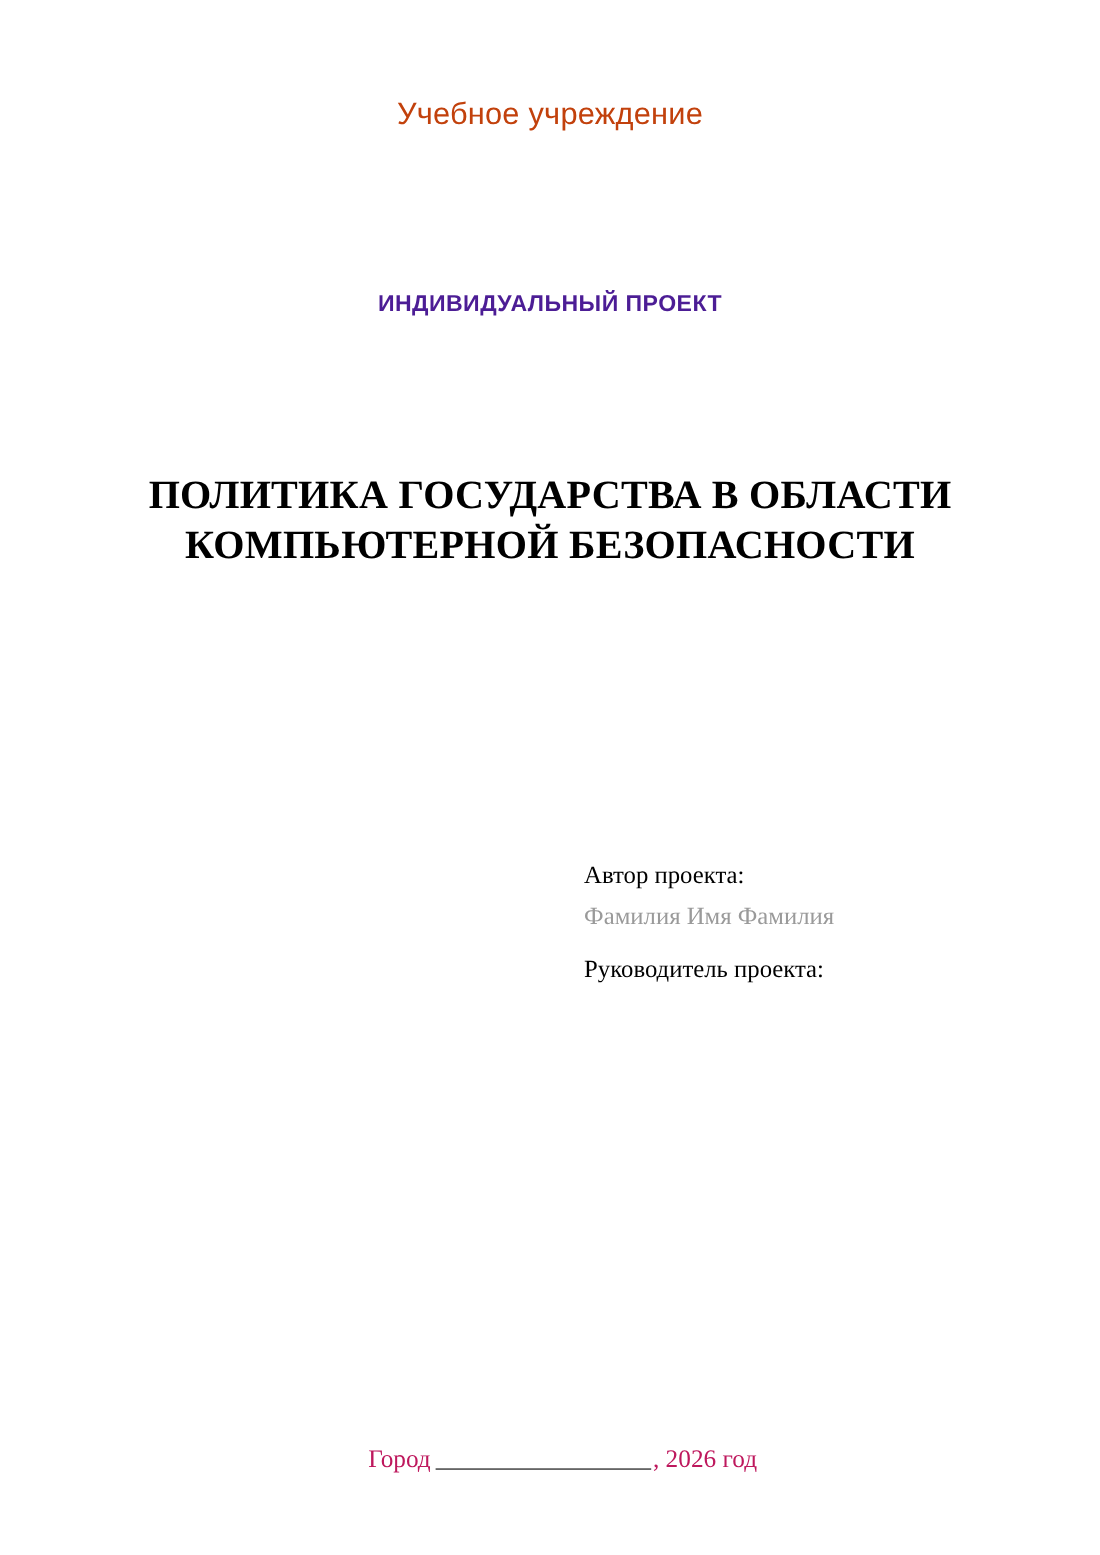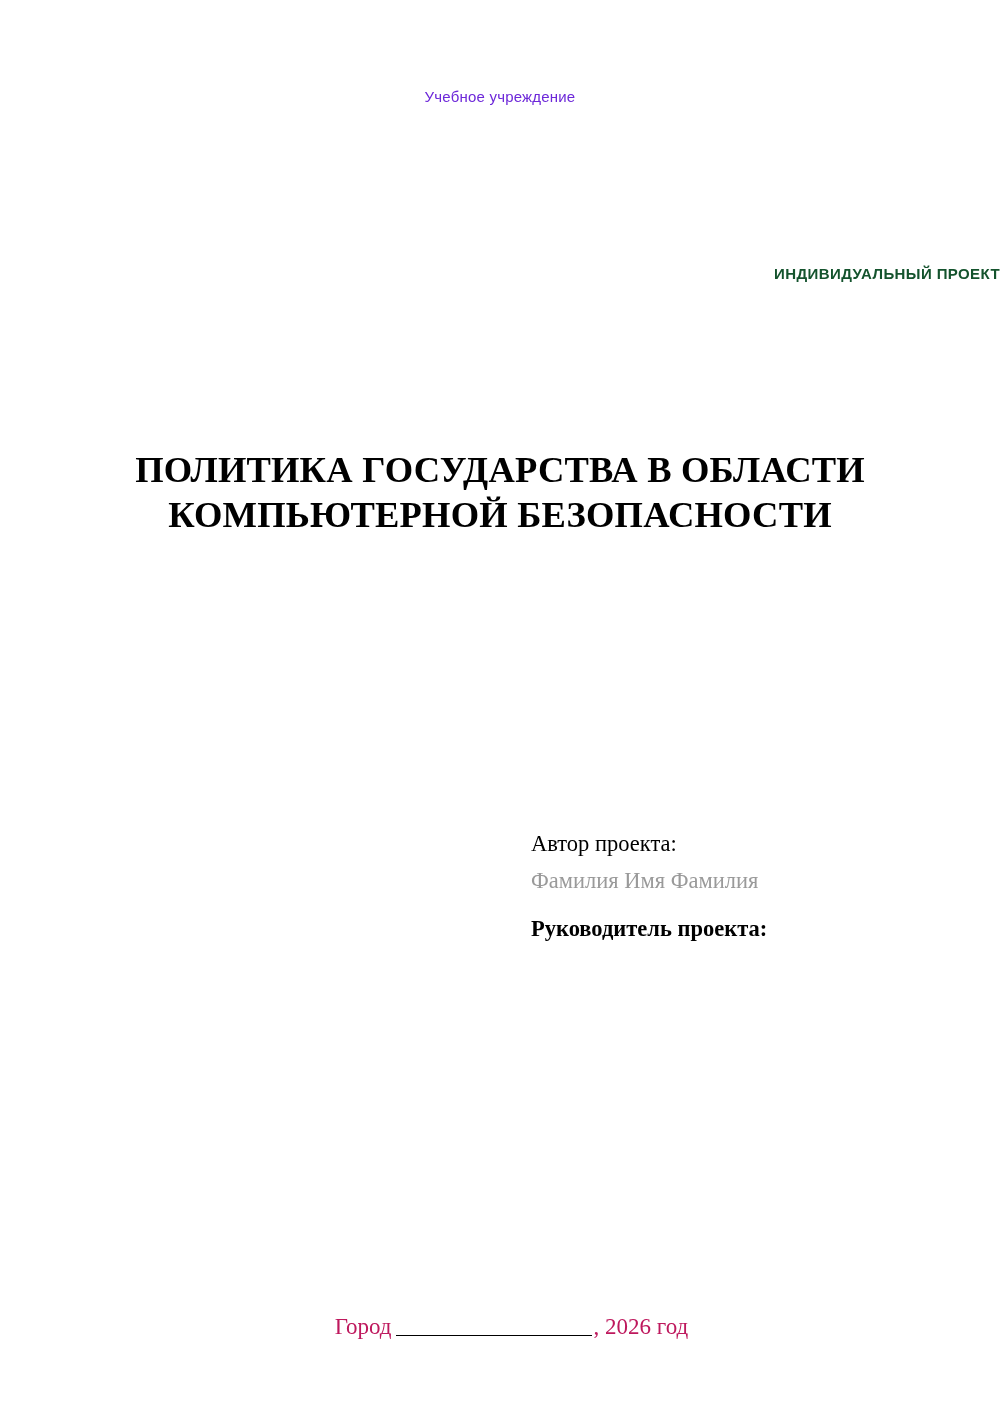--- a/index.html
+++ b/index.html
@@ -35,64 +35,63 @@
     box-shadow: inset 0 0 0 1px rgba(255,255,255,0);
   }
 
   .institution {
     position: absolute;
     top: 88px;
     left: 0;
     width: 1000px;
     text-align: center;
     font-family: "Liberation Sans", "DejaVu Sans", sans-serif;
-    font-size: 15px;
+    font-size: 28px;
     letter-spacing: 0.2px;
-    color: #6d28d9;
+    color: #c2410c;
   }
 
   .doc-kind {
     position: absolute;
     top: 265px;
     left: 0;
     width: 1000px;
-    text-align: right;
+    text-align: center;
     font-family: "Liberation Sans", "DejaVu Sans", sans-serif;
     font-weight: bold;
-    font-size: 15px;
+    font-size: 21px;
     letter-spacing: 0.4px;
-    color: #14532d;
+    color: #4c1d95;
   }
 
   .doc-title {
     position: absolute;
-    top: 448px;
+    top: 428px;
     left: 90px;
     width: 820px;
     text-align: center;
     font-family: "Liberation Serif", "DejaVu Serif", serif;
     font-weight: bold;
     font-size: 36.5px;
     line-height: 1.23;
     letter-spacing: 0.2px;
     color: #000000;
   }
 
   .credits {
     position: absolute;
     top: 785px;
     left: 531px;
     width: 400px;
     font-size: 22.5px;
     line-height: 1.0;
     color: #000000;
-    margin-top: 48px;
   }
   .credits .block { margin-bottom: 26px; }
-  .credits .block:last-child { margin-bottom: 0; font-weight: bold; }
+  .credits .block:last-child { margin-bottom: 0; }
   .credits .role {
     color: #000000;
     margin: 0 0 14px 0;
     font-size: 22.5px;
   }
   .credits .value {
     color: #9a9a9a;
     margin: 0 0 6px 0;
     font-size: 22.5px;
   }

